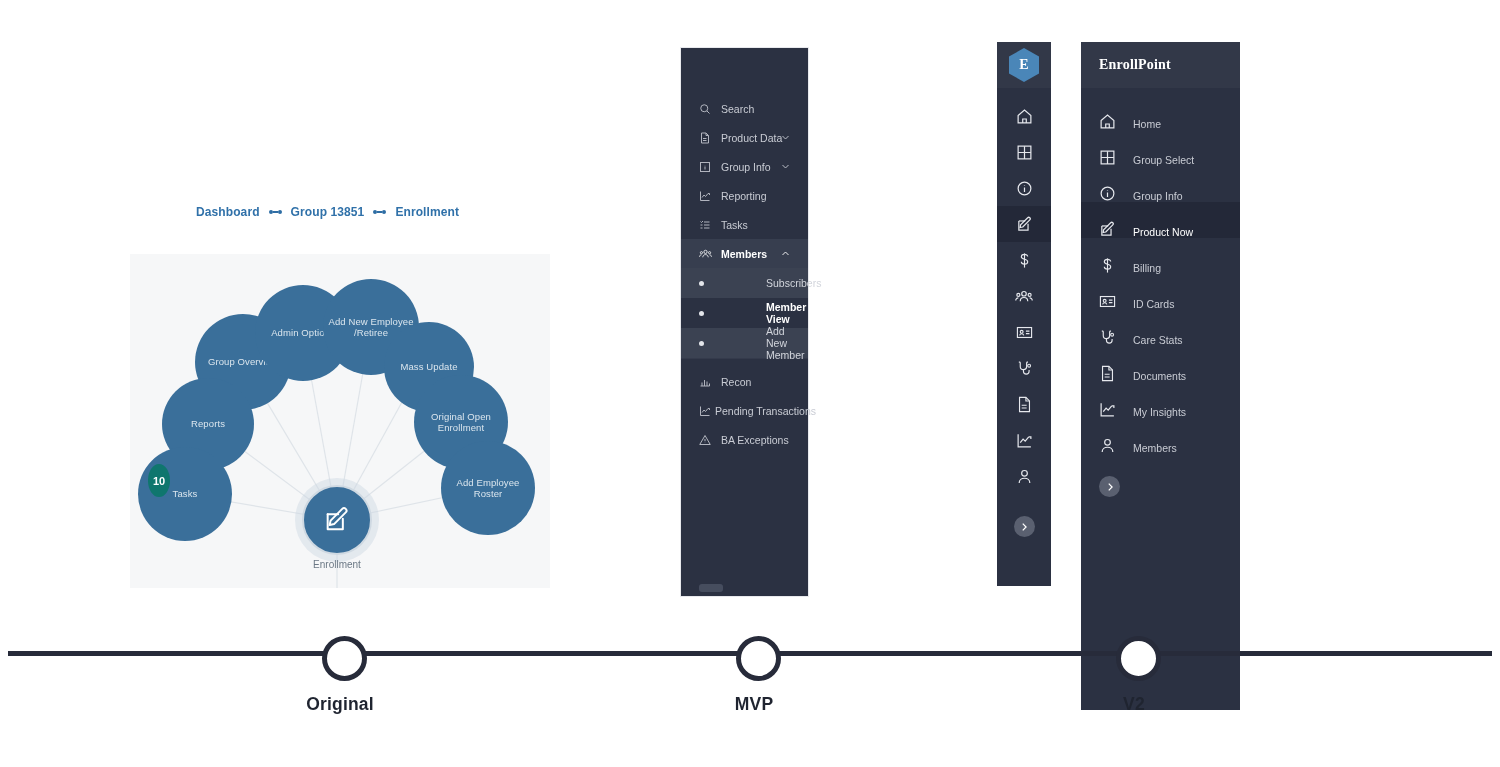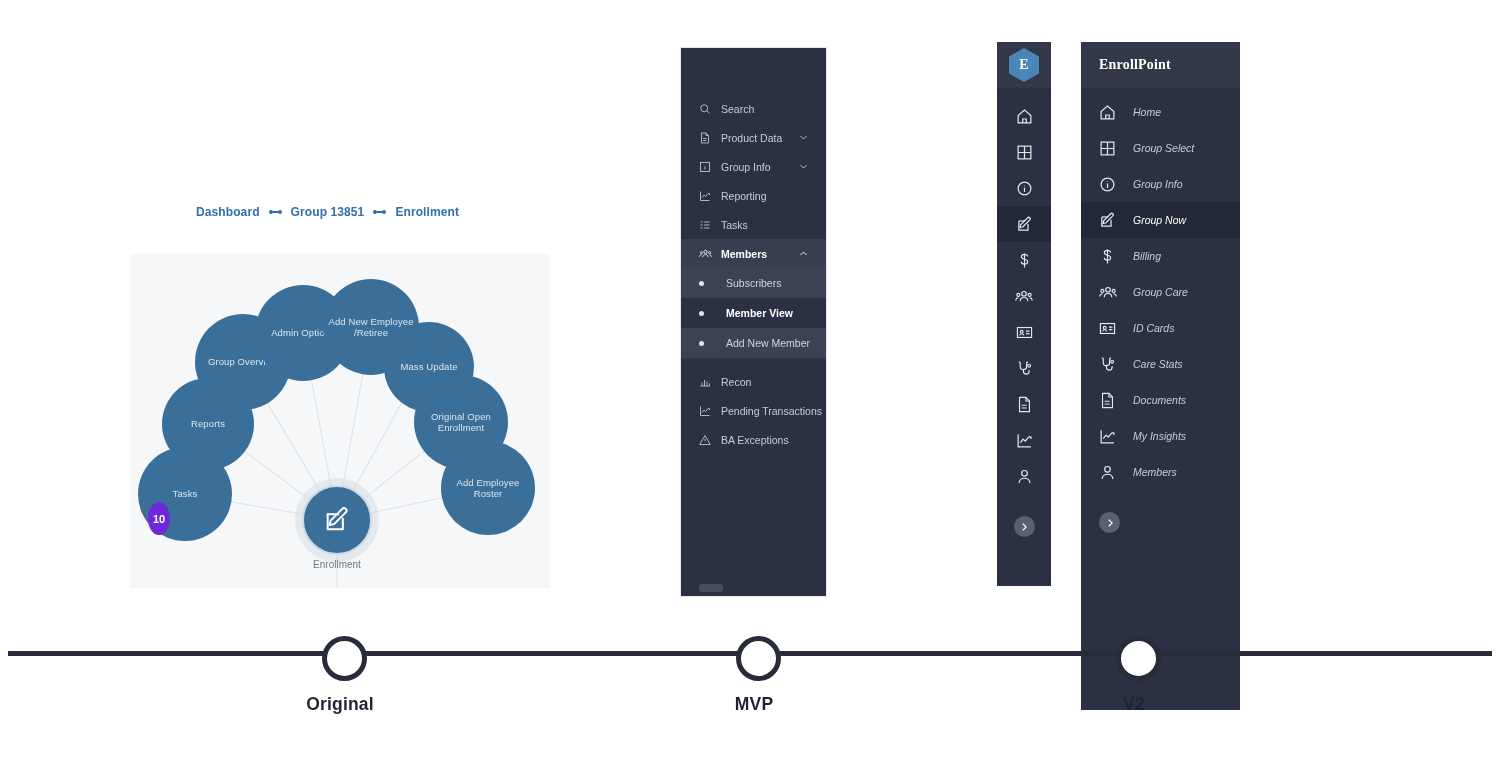--- a/index.html
+++ b/index.html
@@ -21,40 +21,40 @@
 
   .bubble{position:absolute;border-radius:50%;background:#3a6f9a;color:#dbe6ee;
     display:flex;align-items:center;justify-content:center;text-align:center;
     font-size:9.5px;line-height:11.5px;letter-spacing:.1px;z-index:3;}
   .bubble b{font-weight:400;}
   .center-node{position:absolute;border-radius:50%;background:#3a6f9a;
     border:2px solid #cfd9e2;box-shadow:0 0 0 7px rgba(205,216,226,.45);
     display:flex;align-items:center;justify-content:center;z-index:5;}
   .center-label{position:absolute;font-size:10px;color:#6b7885;z-index:5;
     text-align:center;width:120px;}
-  .badge{position:absolute;width:22px;height:33px;border-radius:50%;background:#6d28d9;
+  .badge{position:absolute;width:22px;height:33px;border-radius:50%;background:#0f766e;
     color:#fff;font-size:11px;font-weight:700;display:flex;align-items:center;
-    justify-content:center;z-index:9;margin-top:38px;}
+    justify-content:center;z-index:9;}
   #spokes{position:absolute;left:0;top:0;z-index:1;}
 
   
-  #mvp-panel{position:absolute;left:681px;top:48px;width:145px;height:548px;
+  #mvp-panel{position:absolute;left:681px;top:48px;width:127px;height:548px;
     background:#2b3142;box-shadow:0 0 0 1px #e8e9ed;}
   .mvp-header{height:40px;background:#2b3142;}
   .mvp-list{padding-top:6px;}
   .mvp-row{display:flex;align-items:center;height:29px;padding-left:18px;
     color:#c9ccd4;font-size:10.5px;position:relative;}
   .mvp-row .ic{width:18px;display:flex;align-items:center;justify-content:flex-start;
     opacity:.85;}
   .mvp-row .lbl{margin-left:4px;white-space:nowrap;}
   .mvp-row .chev{position:absolute;right:18px;}
   .mvp-row.active{background:#373e4f;color:#fff;font-weight:700;}
   .mvp-sub{background:#3b4252;}
   .mvp-subrow{display:flex;align-items:center;height:30px;padding-left:18px;
-    color:#d2d5dc;font-size:10.5px;}
+    color:#d2d5dc;font-size:10.5px;gap:40px;}
   .mvp-subrow.active{background:#2b3142;color:#fff;font-weight:700;}
   .mvp-subrow .dot{width:5px;height:5px;border-radius:50%;background:#e3e5ea;
     margin-right:22px;flex:0 0 auto;}
   .mvp-divider{height:1px;background:#343a4b;margin:0;}
   .mvp-foot{position:absolute;left:18px;bottom:4px;width:24px;height:8px;
     background:#5d6576;border-radius:3px;opacity:.55;}
 
   
   #v2-rail{position:absolute;left:997px;top:42px;width:54px;height:544px;
     background:#2b3142;}
@@ -69,22 +69,22 @@
   .hexlogo .hl{position:relative;color:#fff;font-size:14px;font-weight:700;
     font-family:"Liberation Serif",serif;}
   .v2-title-cell{height:46px;display:flex;align-items:center;background:#323848;
     padding-left:18px;}
   .v2-title{color:#ffffff;font-size:14px;font-weight:700;
     font-family:"Liberation Serif",serif;letter-spacing:.2px;}
 
   .rail-item{height:36px;display:flex;align-items:center;justify-content:center;
     color:#e6e8ed;}
   .rail-item.active{background:#232838;}
-  .v2-row{height:36px;display:flex;align-items:center;padding-left:18px;
-    color:#c9ccd4;font-size:10.5px;font-style:italic;}
+  .v2-row{height:36px;display:flex;align-items:flex-end;padding-left:18px;
+    color:#c9ccd4;font-size:10.5px;}
   .v2-row .ic{width:22px;display:flex;align-items:center;color:#e6e8ed;}
   .v2-row .lbl{margin-left:12px;white-space:nowrap;}
   .v2-row.active{background:#232838;color:#fff;}
   .expander{width:21px;height:21px;border-radius:50%;background:#5a6070;
     display:flex;align-items:center;justify-content:center;color:#fff;}
 
   
   #timeline{position:absolute;left:0;top:0;width:1500px;height:767px;
     pointer-events:none;border-radius:19px;}
   .tl-line{position:absolute;left:8px;top:651px;width:1484px;height:5px;
@@ -440,43 +440,30 @@
       <span class="lbl">Group Info</span>
     </div>
     <div class="v2-row active">
       <span class="ic">
         <svg width="17" height="17" viewBox="0 0 24 24" fill="none" stroke="currentColor" stroke-width="1.7">
           <path d="M4 7v13h13V11"></path>
             <path d="M4 7h9"></path>
           <path d="M9.5 15.5 19.5 5.5a2 2 0 0 0-3-3L6.5 12.5l-.8 3.8 3.8-.8z"></path>
           </svg>
       </span>
-      <span class="lbl">Group Now</span>
+      <span class="lbl">Product Now</span>
     </div>
     <div class="v2-row">
       <span class="ic">
         <svg width="17" height="17" viewBox="0 0 24 24" fill="none" stroke="currentColor" stroke-width="1.6">
           <path d="M12 2v20"></path>
             <path d="M16.5 6.5c0-2-2-3.2-4.5-3.2S7.5 4.6 7.5 6.8s2.2 2.9 4.5 3.4 4.5 1.2 4.5 3.5-2 3.5-4.5 3.5-4.5-1.3-4.5-3.3"></path>
           </svg>
       </span>
       <span class="lbl">Billing</span>
-    </div>
-    <div class="v2-row">
-      <span class="ic">
-        <svg width="18" height="18" viewBox="0 0 24 24" fill="none" stroke="currentColor" stroke-width="1.6">
-          <circle cx="12" cy="9" r="3"></circle>
-            <path d="M7 19c0-3 2.2-5 5-5s5 2 5 5"></path>
-          <circle cx="4.5" cy="10.5" r="2"></circle>
-            <path d="M1 18c0-2.2 1.5-3.5 3.5-3.5"></path>
-          <circle cx="19.5" cy="10.5" r="2"></circle>
-            <path d="M23 18c0-2.2-1.5-3.5-3.5-3.5"></path>
-          </svg>
-      </span>
-      <span class="lbl">Group Care</span>
     </div>
     <div class="v2-row">
       <span class="ic">
         <svg width="17" height="17" viewBox="0 0 24 24" fill="none" stroke="currentColor" stroke-width="1.6">
           <rect x="2" y="5" width="20" height="14"></rect>
             <circle cx="8" cy="11" r="2"></circle>
           <path d="M5 16c.5-1.5 1.7-2.2 3-2.2S10.5 14.5 11 16"></path>
             <path d="M14 10h5M14 13.5h5"></path>
           </svg>
       </span>

